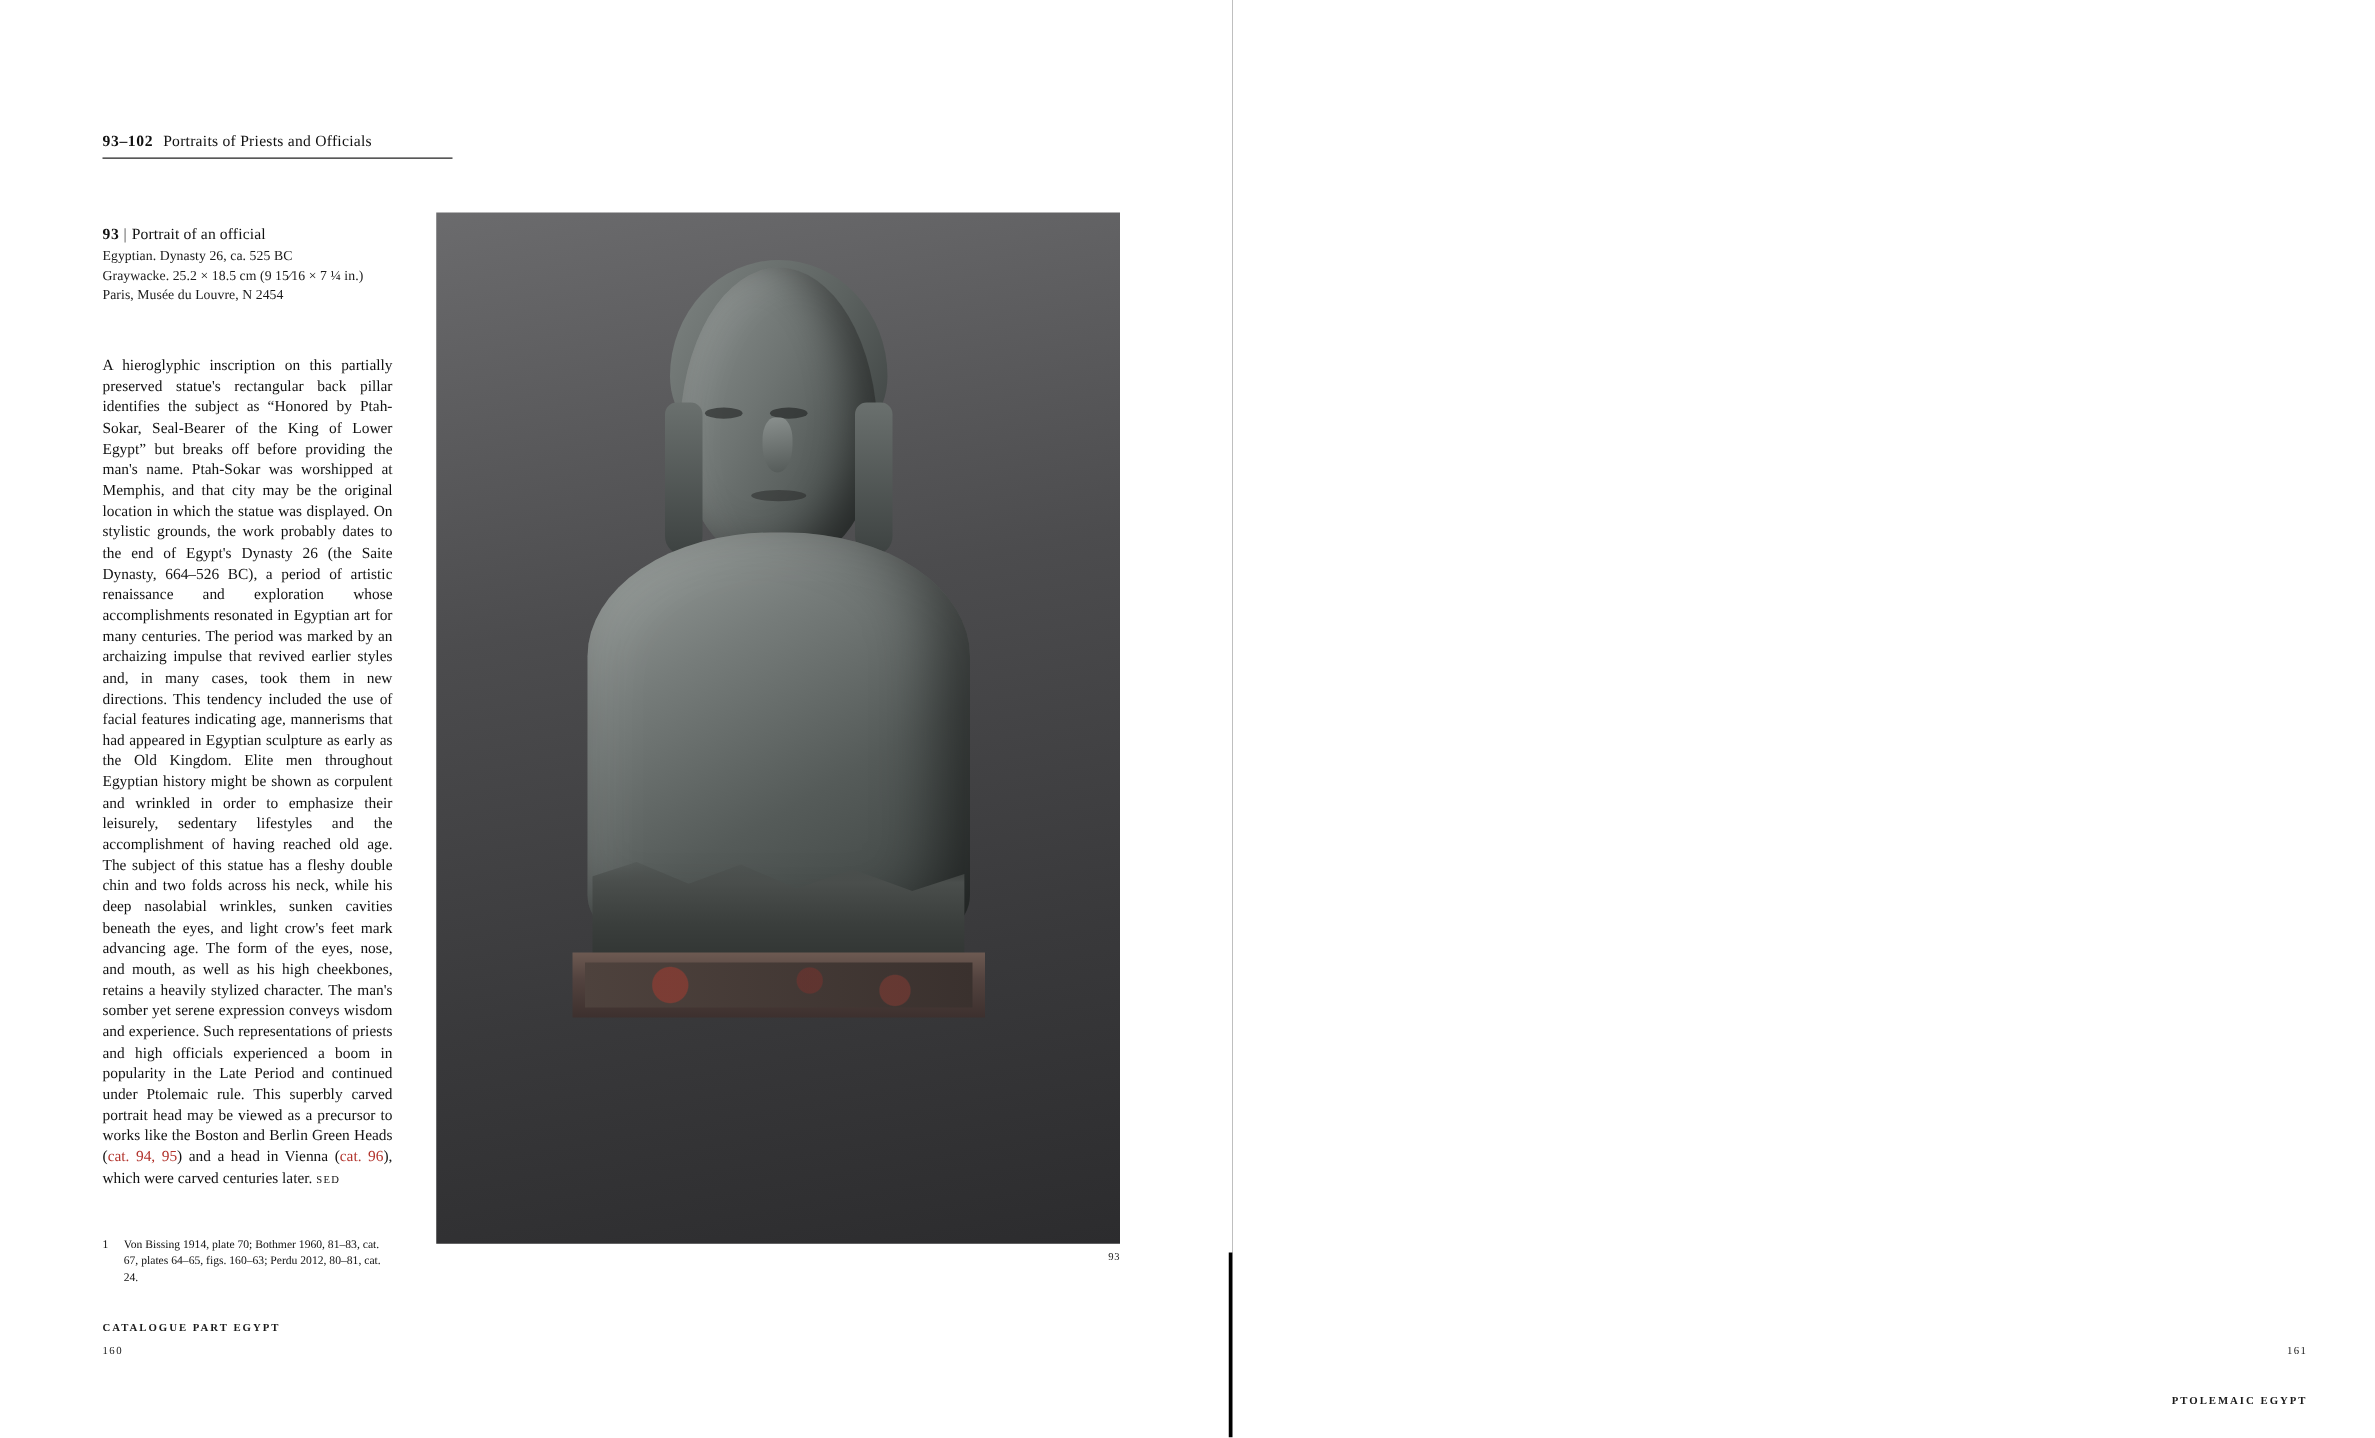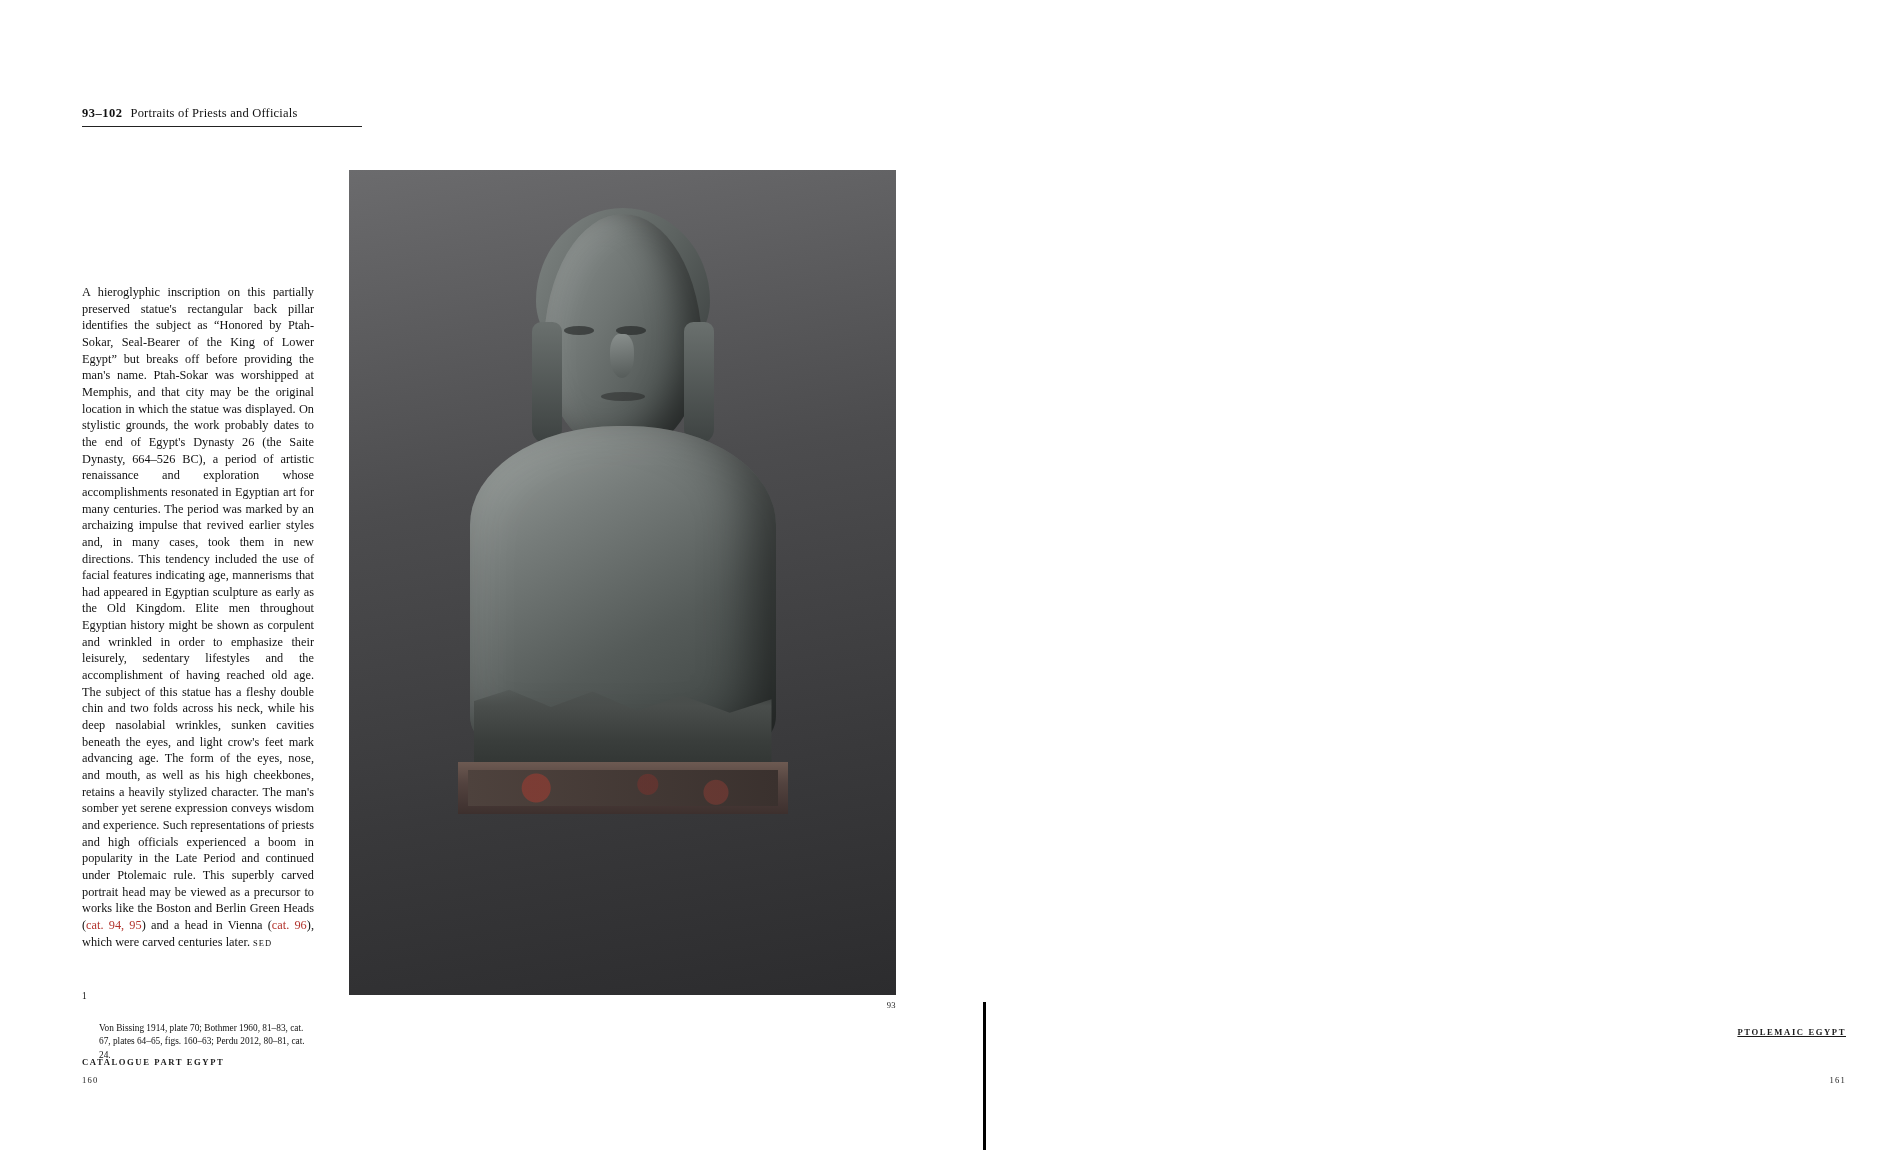--- a/index.html
+++ b/index.html
@@ -101,21 +101,20 @@
     line-height: 1.45;
   }
   .footnote .fn-num {
     position: absolute;
     left: 0;
     top: 0;
   }
   .footnote .fn-text {
     display: block;
     margin-left: 17px;
-    margin-top: 32px;
   }
   .plate-left {
     position: absolute;
     left: 349px;
     top: 170px;
     width: 547px;
     height: 825px;
     background: linear-gradient(170deg,#6b6b6d 0%,#4c4c4e 38%,#39393b 72%,#2c2c2e 100%);
     overflow: hidden;
   }
@@ -138,21 +137,21 @@
   }
   .runner-left { left: 82px; top: 1057px; }
   .folio {
     position: absolute;
     font-size: 8.6px;
     letter-spacing: 1.2px;
     color: #1a1a1a;
     text-align: center;
   }
   .folio-left { left: 82px; top: 1075px; }
-  .runner-right { right: 54px; top: 1027px; text-align: right; text-decoration: underline; }
+  .runner-right { right: 54px; top: 1115px; text-align: right; }
   .folio-right { right: 54px; top: 1075px; text-align: right; }
   .red { color: #b2332c; }
 
   
   .bust {
     position: absolute;
     left: 50%;
     top: 44px;
     transform: translateX(-50%);
     width: 330px;
@@ -259,20 +258,30 @@
 <div class="spread">
 
   <div class="gutter"></div>
 
   <div class="page page-left">
 
     <div class="section-head">
       <span class="range">93–102</span><span>Portraits of Priests and Officials</span>
     </div>
 
+    <div class="cat-block">
+      <div class="cat-title">
+        <span class="num">93</span><span class="bar">|</span><span>Portrait of an official</span>
+      </div>
+      <div class="cat-meta">
+        <div>Egyptian. Dynasty 26, ca. 525 BC</div>
+        <div>Graywacke. 25.2 × 18.5 cm (9 15⁄16 × 7 ¼ in.)</div>
+        <div>Paris, Musée du Louvre, N 2454</div>
+      </div>
+    </div>
 
     <div class="body-col">
       <p>A hieroglyphic inscription on this partially preserved statue's rectangular back pillar identifies the subject as “Honored by Ptah-Sokar, Seal-Bearer of the King of Lower Egypt” but breaks off before providing the man's name. Ptah-Sokar was worshipped at Memphis, and that city may be the original location in which the statue was displayed. On stylistic grounds, the work probably dates to the end of Egypt's Dynasty 26 (the Saite Dynasty, 664–526 BC), a period of artistic renaissance and exploration whose accomplishments resonated in Egyptian art for many centuries. The period was marked by an archaizing impulse that revived earlier styles and, in many cases, took them in new directions. This tendency included the use of facial features indicating age, mannerisms that had appeared in Egyptian sculpture as early as the Old Kingdom. Elite men throughout Egyptian history might be shown as corpulent and wrinkled in order to emphasize their leisurely, sedentary lifestyles and the accomplishment of having reached old age. The subject of this statue has a fleshy double chin and two folds across his neck, while his deep nasolabial wrinkles, sunken cavities beneath the eyes, and light crow's feet mark advancing age. The form of the eyes, nose, and mouth, as well as his high cheekbones, retains a heavily stylized character. The man's somber yet serene expression conveys wisdom and experience. Such representations of priests and high officials experienced a boom in popularity in the Late Period and continued under Ptolemaic rule. This superbly carved portrait head may be viewed as a precursor to works like the Boston and Berlin Green Heads (<span class="red">cat. 94, 95</span>) and a head in Vienna (<span class="red">cat. 96</span>), which were carved centuries later. <span style="font-size:8.5px;letter-spacing:1px;">SED</span></p>
     </div>
 
     <div class="footnote">
       <span class="fn-num">1</span>
       <span class="fn-text">Von Bissing 1914, plate 70; Bothmer 1960, 81–83, cat. 67, plates 64–65, figs. 160–63; Perdu 2012, 80–81, cat. 24.</span>
     </div>
 

